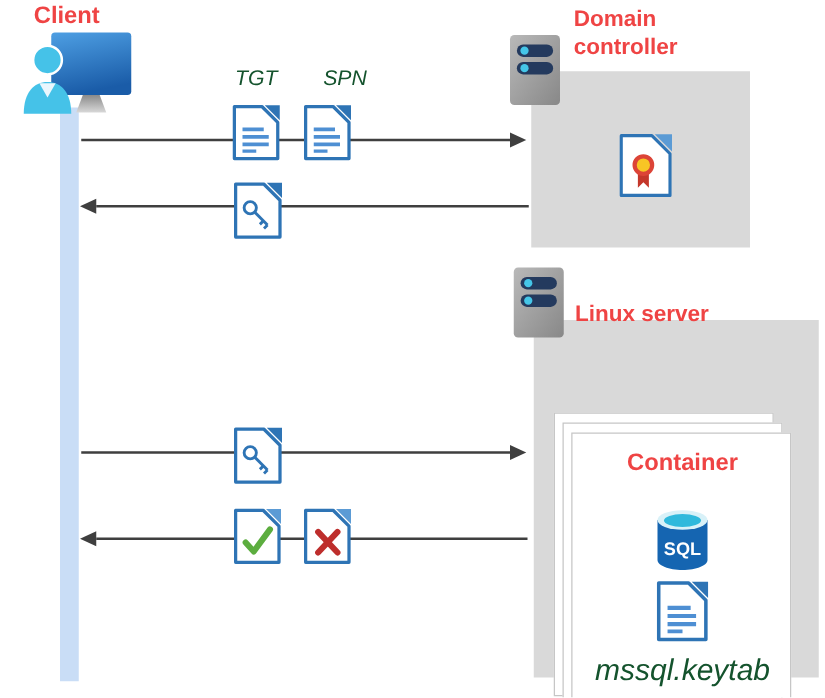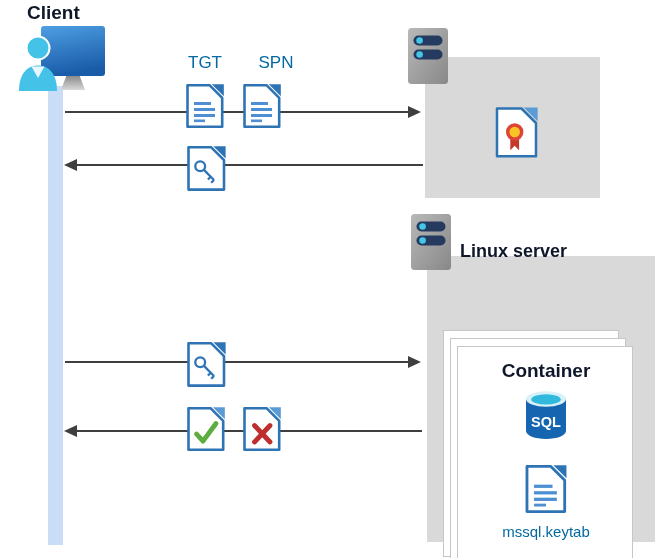--- a/index.html
+++ b/index.html
@@ -1,22 +1,22 @@
 <!DOCTYPE html>
 <html><head>
 <meta charset="utf-8">
 <style>
   html,body { margin:0; padding:0; background:#ffffff; }
   .stage {
     position:relative; width:660px; height:558px; background:#ffffff;
     font-family:"Liberation Sans", sans-serif; overflow:hidden;
   }
   .abs { position:absolute; }
-  .title { font-weight:700; color:#0f172a; font-size:18px; line-height:22px; }
-  .label { color:#0369a1; font-size:17px; }
+  .title { font-weight:700; color:#ef4444; font-size:18px; line-height:22px; }
+  .label { color:#14532d; font-size:17px;font-style:italic; }
   .graybox { background:#d9d9d9; }
   .lifeline { background:#c9ddf6; }
   .arrow-line { height:2px; background:#3f3f3f; }
   .head-right { width:0; height:0; border-top:6.5px solid transparent;
     border-bottom:6.5px solid transparent; border-left:13px solid #3f3f3f; }
   .head-left { width:0; height:0; border-top:6.5px solid transparent;
     border-bottom:6.5px solid transparent; border-right:13px solid #3f3f3f; }
   .page { background:#ffffff; border:1.5px solid #c6c6c6; box-sizing:border-box;margin-top:48px; }
   .center-text { text-align:center; }
   svg { display:block; }
@@ -90,52 +90,53 @@
   </svg>
 
   <div class="abs lifeline" style="left:48px; top:86px; width:15px; height:459px;"></div>
 
   <div class="abs graybox" style="left:425px; top:57px; width:175px; height:141px;"></div>
   <div class="abs" style="left:407px; top:27px;">
     <svg width="42" height="58">
         <use href="#sym-server"></use>
       </svg>
   </div>
+  <div class="abs title" style="left:459px; top:4px; width:122px;">Domain controller</div>
   <div class="abs" style="left:494px; top:106px;">
     <svg width="45" height="53">
         <use href="#sym-doc-cert"></use>
       </svg>
   </div>
 
   <div class="abs graybox" style="left:427px; top:256px; width:228px; height:286px;"></div>
   <div class="abs" style="left:410px; top:213px;">
     <svg width="42" height="58">
         <use href="#sym-server"></use>
       </svg>
   </div>
   <div class="abs title" style="left:460px; top:224px; width:180px;margin-top:16px;">Linux server</div>
 
   <div class="abs page" style="left:443px; top:282px; width:176px; height:227px;"></div>
   <div class="abs page" style="left:450px; top:290px; width:176px; height:227px;"></div>
   <div class="abs page" style="left:457px; top:298px; width:176px; height:227px;">
     <div class="abs title center-text" style="left:0; top:13px; width:176px; font-size:19px;">Container</div>
-    <div class="abs" style="left:66px; top:43px;text-decoration:underline;">
+    <div class="abs" style="left:66px; top:60px;text-decoration:underline;">
       <svg width="44" height="50" viewBox="0 0 44 50">
         <path d="M2,9 L2,41 C2,45.4 11,49 22,49 C33,49 42,45.4 42,41 L42,9 Z" fill="#1565B1"></path>
         <ellipse cx="22" cy="9" rx="20" ry="7.8" fill="#D8F1F8"></ellipse>
         <ellipse cx="22" cy="9.4" rx="14.8" ry="5.2" fill="#2FB9DC"></ellipse>
         <text x="22" y="37" text-anchor="middle" fill="#ffffff" font-family="Liberation Sans, sans-serif" font-weight="700" font-size="14.5">SQL</text>
       </svg>
     </div>
     <div class="abs" style="left:66px; top:117px;">
       <svg width="44" height="50">
           <use href="#sym-doc-lines"></use>
         </svg>
     </div>
-    <div class="abs label center-text" style="left:0; top:176px; width:176px; font-size:15px;">mssql.keytab</div>
+    <div class="abs label center-text" style="left:0; top:176px; width:176px; font-size:24px;">mssql.keytab</div>
   </div>
 
   <div class="abs arrow-line" style="left:65px; top:111px; width:345px;"></div>
   <div class="abs head-right" style="left:408px; top:105.5px;"></div>
 
   <div class="abs arrow-line" style="left:77px; top:164px; width:346px;"></div>
   <div class="abs head-left" style="left:64px; top:158.5px;"></div>
 
   <div class="abs arrow-line" style="left:65px; top:361px; width:345px;"></div>
   <div class="abs head-right" style="left:408px; top:355.5px;"></div>

